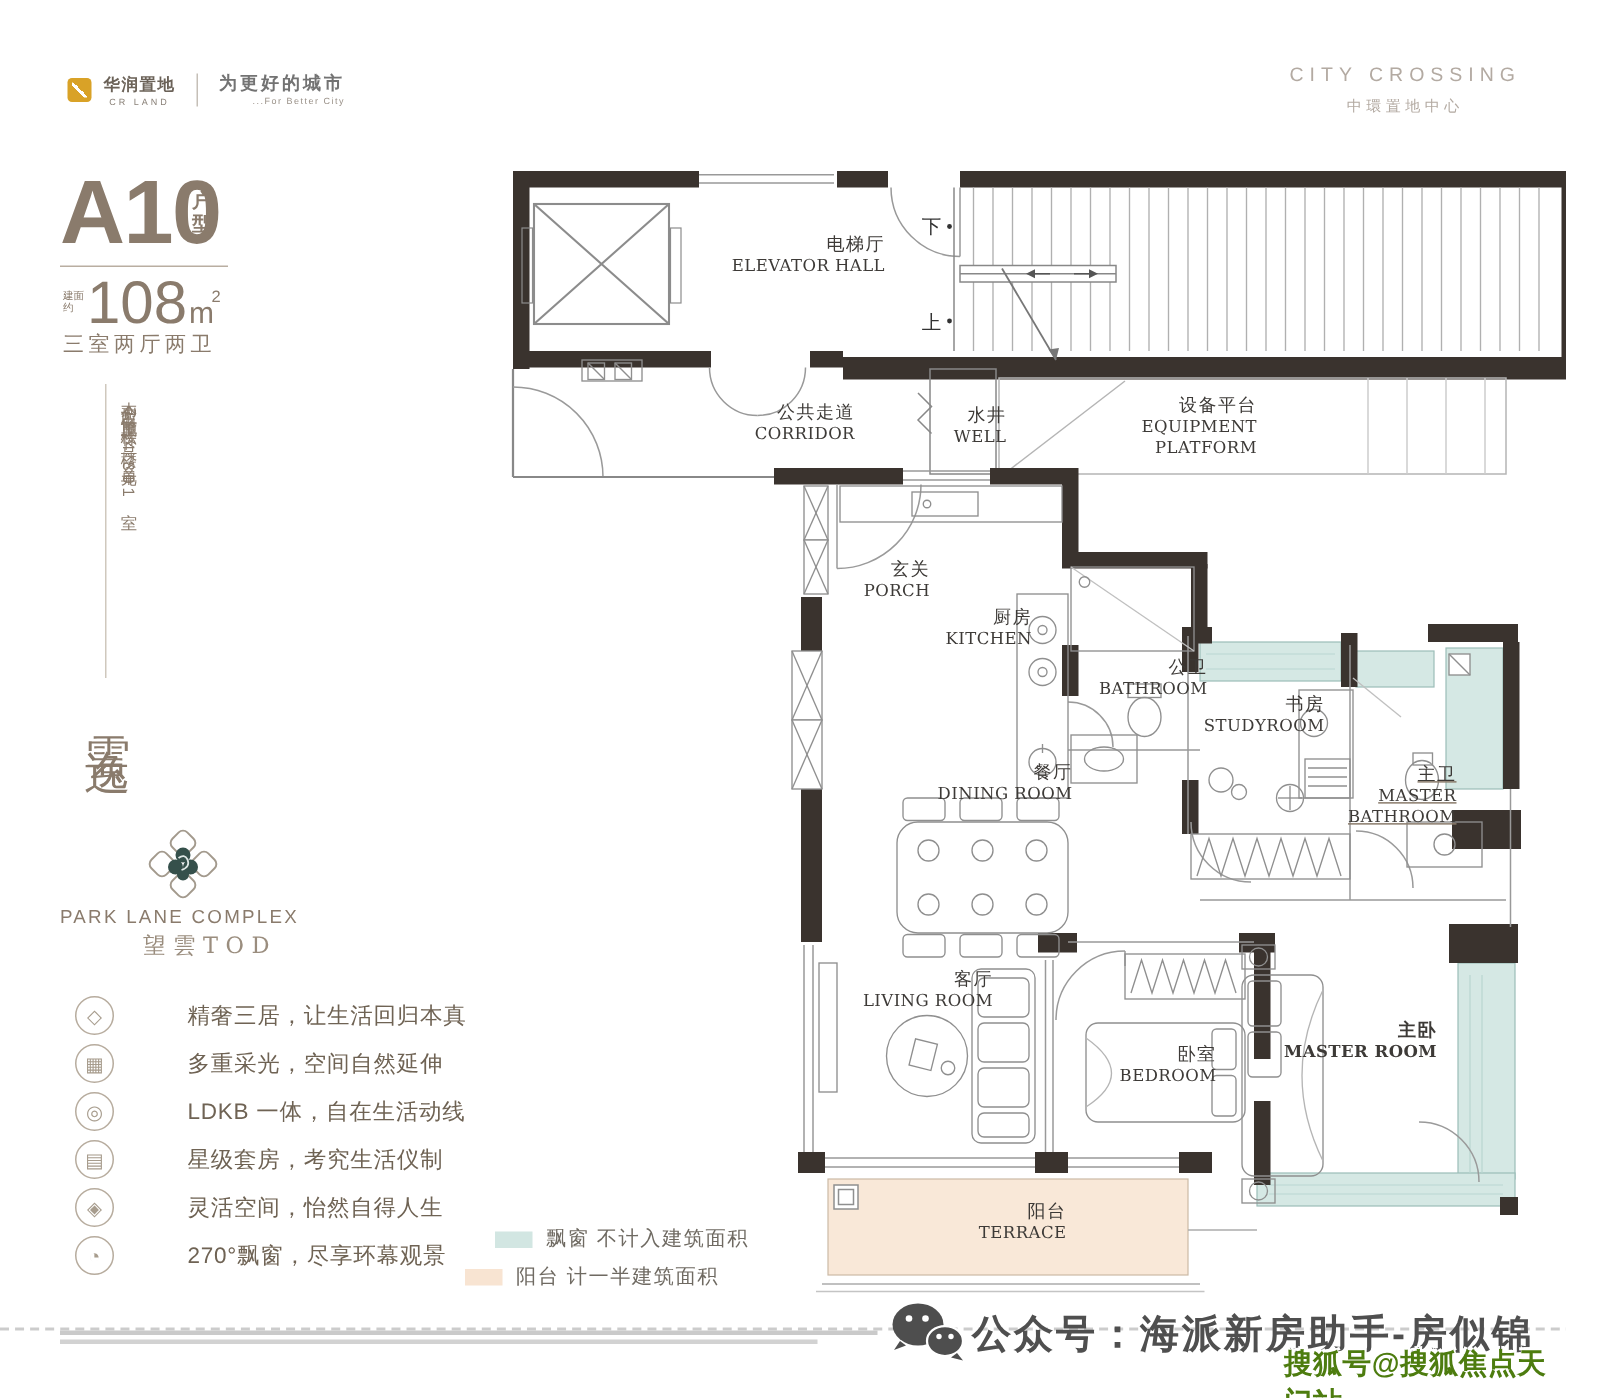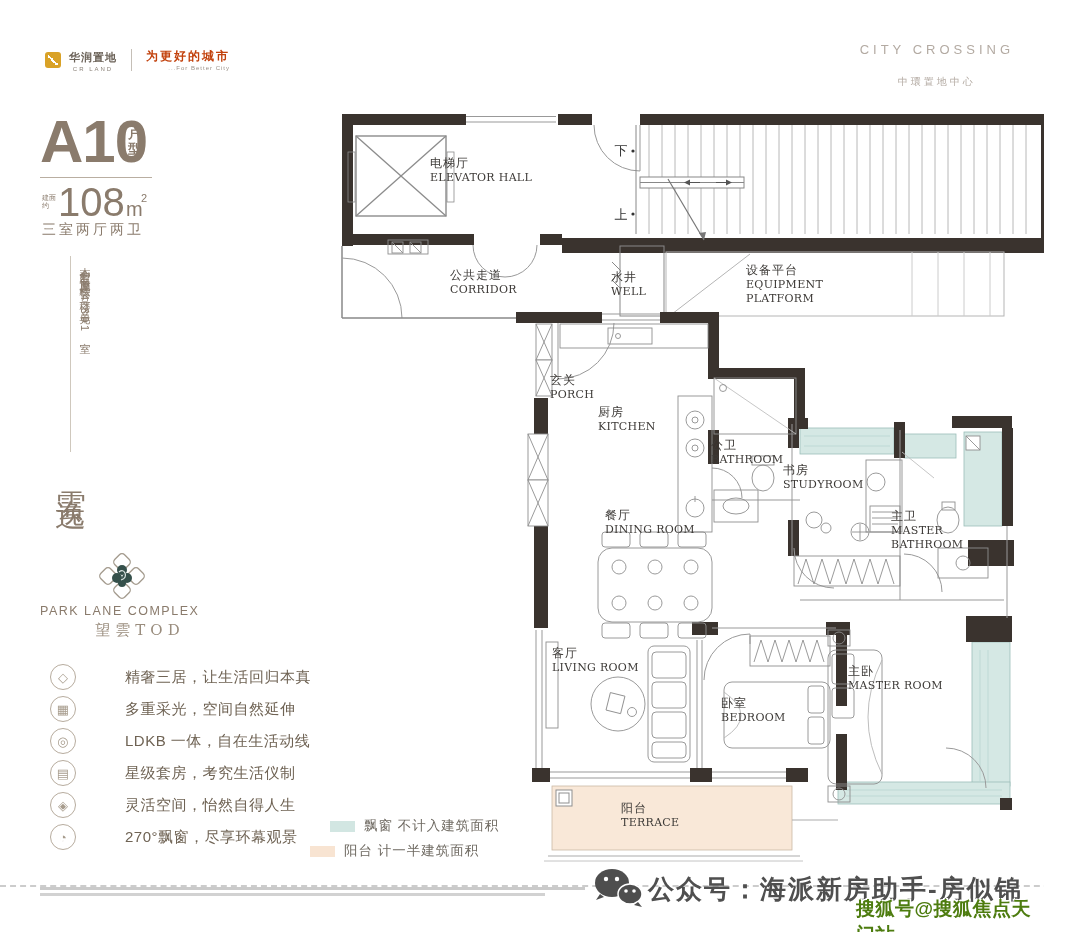--- a/index.html
+++ b/index.html
@@ -8,25 +8,25 @@
   .abs{position:absolute;}
 
   
   .brand{left:45px;top:46px;display:flex;align-items:center;gap:8px;}
   .brand-mark{width:16px;height:16px;border-radius:3px;background:#d9a227;position:relative;flex:0 0 auto;}
   .brand-mark:before{content:"";position:absolute;left:3px;top:3px;width:10px;height:10px;
         background:linear-gradient(45deg,transparent 40%,#fff 40%,#fff 55%,transparent 55%);}
   .brand-cn{font-size:11px;font-weight:bold;color:#6b6258;letter-spacing:1px;line-height:11px;}
   .brand-en{font-size:6px;color:#8a8178;letter-spacing:2px;line-height:8px;text-align:center;}
   .brand-div{width:1px;height:22px;background:#c5bfb7;margin:0 6px;}
-  .slogan-cn{font-size:12px;font-weight:bold;color:#c2410c;letter-spacing:2px;line-height:12px;}
+  .slogan-cn{font-size:12px;font-weight:bold;color:#737373;letter-spacing:2px;line-height:12px;}
   .slogan-en{font-size:6px;color:#9a9188;letter-spacing:1px;line-height:9px;text-align:right;}
   .project{right:30px;top:42px;text-align:center;color:#b3aaa2;}
   .project-en{font-size:13px;letter-spacing:4px;}
-  .project-cn{font-size:10px;letter-spacing:3px;margin-top:18px;}
+  .project-cn{font-size:10px;letter-spacing:3px;margin-top:7px;}
 
   
   .model{left:40px;top:112px;font-size:60px;font-weight:bold;color:#8a7b6c;line-height:60px;letter-spacing:-1px;}
   .model-suffix{left:128px;top:126px;font-size:13px;line-height:15px;width:14px;color:#8a7b6c;font-weight:bold;}
   .rule1{left:40px;top:177px;width:112px;height:1px;background:#b9aea1;}
   .area-prefix{left:42px;top:194px;font-size:7px;line-height:8px;width:16px;color:#8a7b6c;}
   .area-value{left:58px;top:182px;font-size:40px;font-weight:500;line-height:40px;color:#8a7b6c;}
   .area-unit{left:126px;top:198px;font-size:20px;color:#8a7b6c;}
   .area-sup{left:141px;top:192px;font-size:11px;color:#8a7b6c;}
   .rooms-summary{left:42px;top:221px;font-size:14px;letter-spacing:3px;color:#8a7b6c;}
@@ -47,21 +47,21 @@
   .feat-tx{font-size:15px;color:#6f6354;letter-spacing:0.5px;white-space:nowrap;margin-left:37px;}
 
   
   .legend-row{position:absolute;display:flex;align-items:center;gap:9px;}
   .sw{width:25px;height:11px;flex:0 0 auto;}
   .sw-teal{background:#d2e6e2;}
   .sw-pink{background:#f8e4d2;}
   .legend-tx{font-size:13.5px;color:#6f6a62;letter-spacing:1px;}
 
   
-  .room-label{position:absolute;transform:translate(-50%,-50%);text-align:left;line-height:1.25;}
+  .room-label{position:absolute;transform:translate(-50%,-50%);text-align:right;line-height:1.25;}
   .room-label .cn{display:block;font-family:"DejaVu Serif",serif;font-size:12px;color:#3d3a37;letter-spacing:1px;}
   .room-label .en{display:block;font-family:"DejaVu Serif",serif;font-size:11px;color:#3d3a37;letter-spacing:0.3px;}
   .stair-ch{position:absolute;transform:translate(-50%,-50%);font-family:"DejaVu Serif",serif;
             font-size:13px;color:#333;}
 
   
   .foot-dash{left:0;top:885px;width:1080px;border-top:2px dashed #9b9b9b;opacity:0.5;}
   .disc1{left:40px;top:887px;width:545px;height:2.5px;background:#cacaca;}
   .disc2{left:40px;top:893px;width:505px;height:2.5px;background:#d2d2d2;}
   .wechat-label{left:648px;top:872px;font-size:26px;font-weight:600;color:#4f4f4f;letter-spacing:2px;}
@@ -458,37 +458,37 @@
     <span class="en">KITCHEN</span>
   </div>
   <div class="room-label" style="left:758px;top:452px;width:94px;">
     <span class="cn">公卫</span>
     <span class="en">BATHROOM</span>
   </div>
   <div class="room-label" style="left:833px;top:477px;width:100px;">
     <span class="cn">书房</span>
     <span class="en">STUDYROOM</span>
   </div>
-  <div class="room-label" style="left:931px;top:530px;width:80px;">
+  <div class="room-label" style="left:931px;top:530px;width:80px;text-decoration:underline;">
     <span class="cn">主卫</span>
     <span class="en">MASTER BATHROOM</span>
   </div>
   <div class="room-label" style="left:660px;top:522px;width:110px;">
     <span class="cn">餐厅</span>
     <span class="en">DINING ROOM</span>
   </div>
   <div class="room-label" style="left:607px;top:660px;width:110px;">
     <span class="cn">客厅</span>
     <span class="en">LIVING ROOM</span>
   </div>
   <div class="room-label" style="left:766px;top:710px;width:90px;">
     <span class="cn">卧室</span>
     <span class="en">BEDROOM</span>
   </div>
-  <div class="room-label" style="left:903px;top:678px;width:110px;">
+  <div class="room-label" style="left:903px;top:694px;width:110px;font-weight:bold;">
     <span class="cn">主卧</span>
     <span class="en">MASTER ROOM</span>
   </div>
   <div class="room-label" style="left:666px;top:815px;width:90px;">
     <span class="cn">阳台</span>
     <span class="en">TERRACE</span>
   </div>
   <div class="stair-ch" style="left:621px;top:151px;">下</div>
   <div class="stair-ch" style="left:621px;top:215px;">上</div>
 

